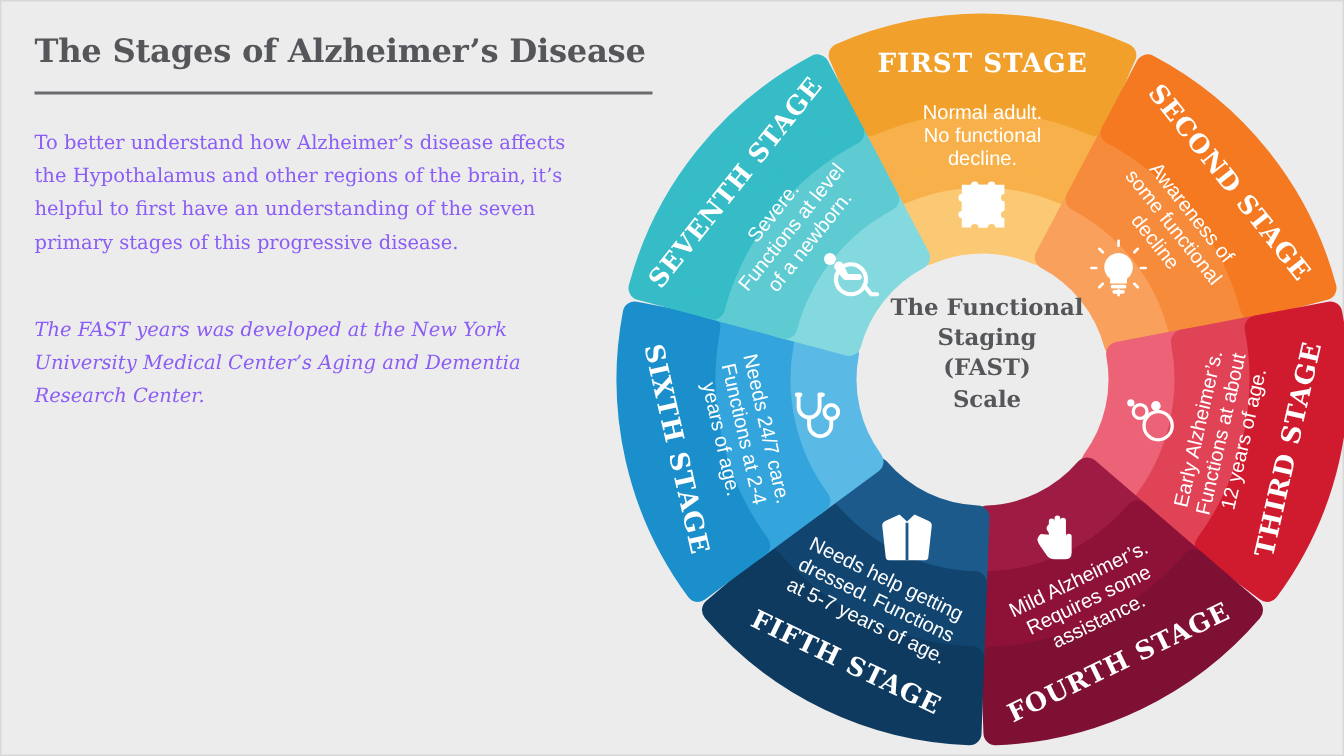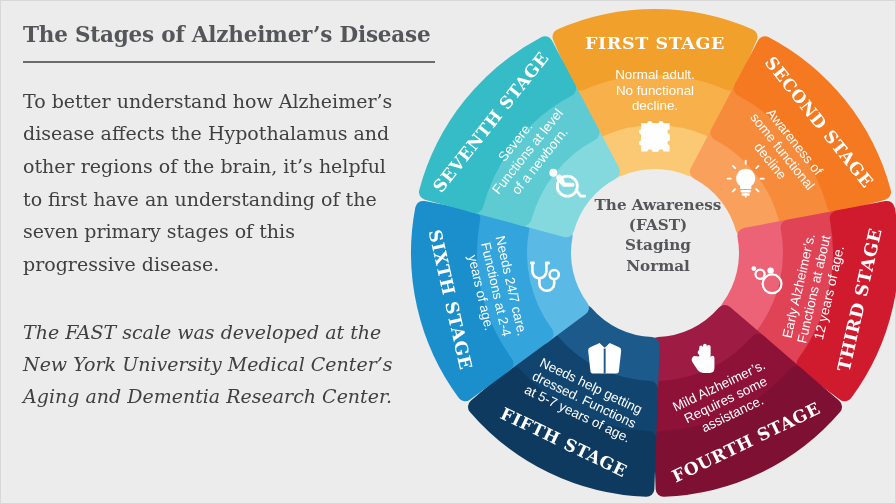--- a/index.html
+++ b/index.html
@@ -27,23 +27,23 @@
     line-height:1.15;
     white-space:nowrap;
   }
   #title-rule{
     margin-top:13px;
     width:412px;height:2px;background:#6a6b6f;
   }
   .body-par{
     margin-top:22px;
     font-family:"DejaVu Serif","Liberation Serif",serif;
-    font-size:19px;
+    font-size:13px;
     line-height:1.72;
-    color:#404040;
+    color:#8b5cf6;
     width:372px;
   }
   .body-par.italic{font-style:italic;margin-top:36px;line-height:1.68;}
 
   
   #wheel{
     position:absolute;left:406px;top:4px;width:496px;height:496px;
   }
   #wheel svg{display:block;}
   #center-label{
@@ -60,21 +60,21 @@
 </style>
 </head>
 <body>
 
 <div id="stage">
 
   <div id="left-col">
     <div id="page-title">The Stages of Alzheimer’s Disease</div>
     <div id="title-rule"></div>
     <div class="body-par">To better understand how Alzheimer’s disease affects the Hypothalamus and other regions of the brain, it’s helpful to first have an understanding of the seven primary stages of this progressive disease.</div>
-    <div class="body-par italic">The FAST scale was developed at the New York University Medical Center’s Aging and Dementia Research Center.</div>
+    <div class="body-par italic">The FAST years was developed at the New York University Medical Center’s Aging and Dementia Research Center.</div>
   </div>
 
   <div id="wheel">
     <svg id="wheel-svg" width="496" height="496" viewBox="0 0 496 496">
         <defs>
           <clipPath id="clip-first">
             <path d="M 211.146870059806 163.70381495221045 L 153.46371015341538 31.76196009480074 A 236 236 0 0 1 342.5362898465846 31.76196009480077 L 284.85312994019404 163.70381495221045 A 92 92 0 0 0 211.146870059806 163.70381495221045 Z"></path>
           </clipPath>
           <clipPath id="clip-second">
             <path d="M 290.9278606380269 166.62925107237777 L 358.11929468015603 39.2663397074038 A 236 236 0 0 1 476.00411992996976 187.089234982969 L 336.8829620065984 224.25512550183538 A 92 92 0 0 0 290.9278606380269 166.62925107237777 Z"></path>
@@ -228,20 +228,20 @@
             <g fill="#ffffff" stroke="none">
               <circle cx="-11" cy="-8" r="4"></circle>
               <circle cx="3" cy="5.5" r="10" fill="none" stroke="#ffffff" stroke-width="2.8"></circle>
               <path d="M -6.6 -6.0 q 3.2 -1.0 4.6 1.8 l 3.0 6.2 h 7.2 q 2.0 0 2.0 2.0 0 2.0 -2.0 2.0 H -0.4 q -1.6 0 -2.3 -1.4 L -7.9 -1.6 q -1.0 -2.2 1.3 -4.4 Z"></path>
               <path d="M 11.8 9.5 l 4.6 6.0 h 4.0" fill="none" stroke="#ffffff" stroke-width="2.8" stroke-linecap="round"></path>
             </g>
           </g>
         </g>
       </svg>
     <div id="center-label">
-        <div>The Awareness</div>
+        <div>The Functional</div>
+        <div>Staging</div>
         <div>(FAST)</div>
-        <div>Staging</div>
-        <div>Normal</div>
+        <div>Scale</div>
       </div>
   </div>
 
 </div>
 
 </body></html>

